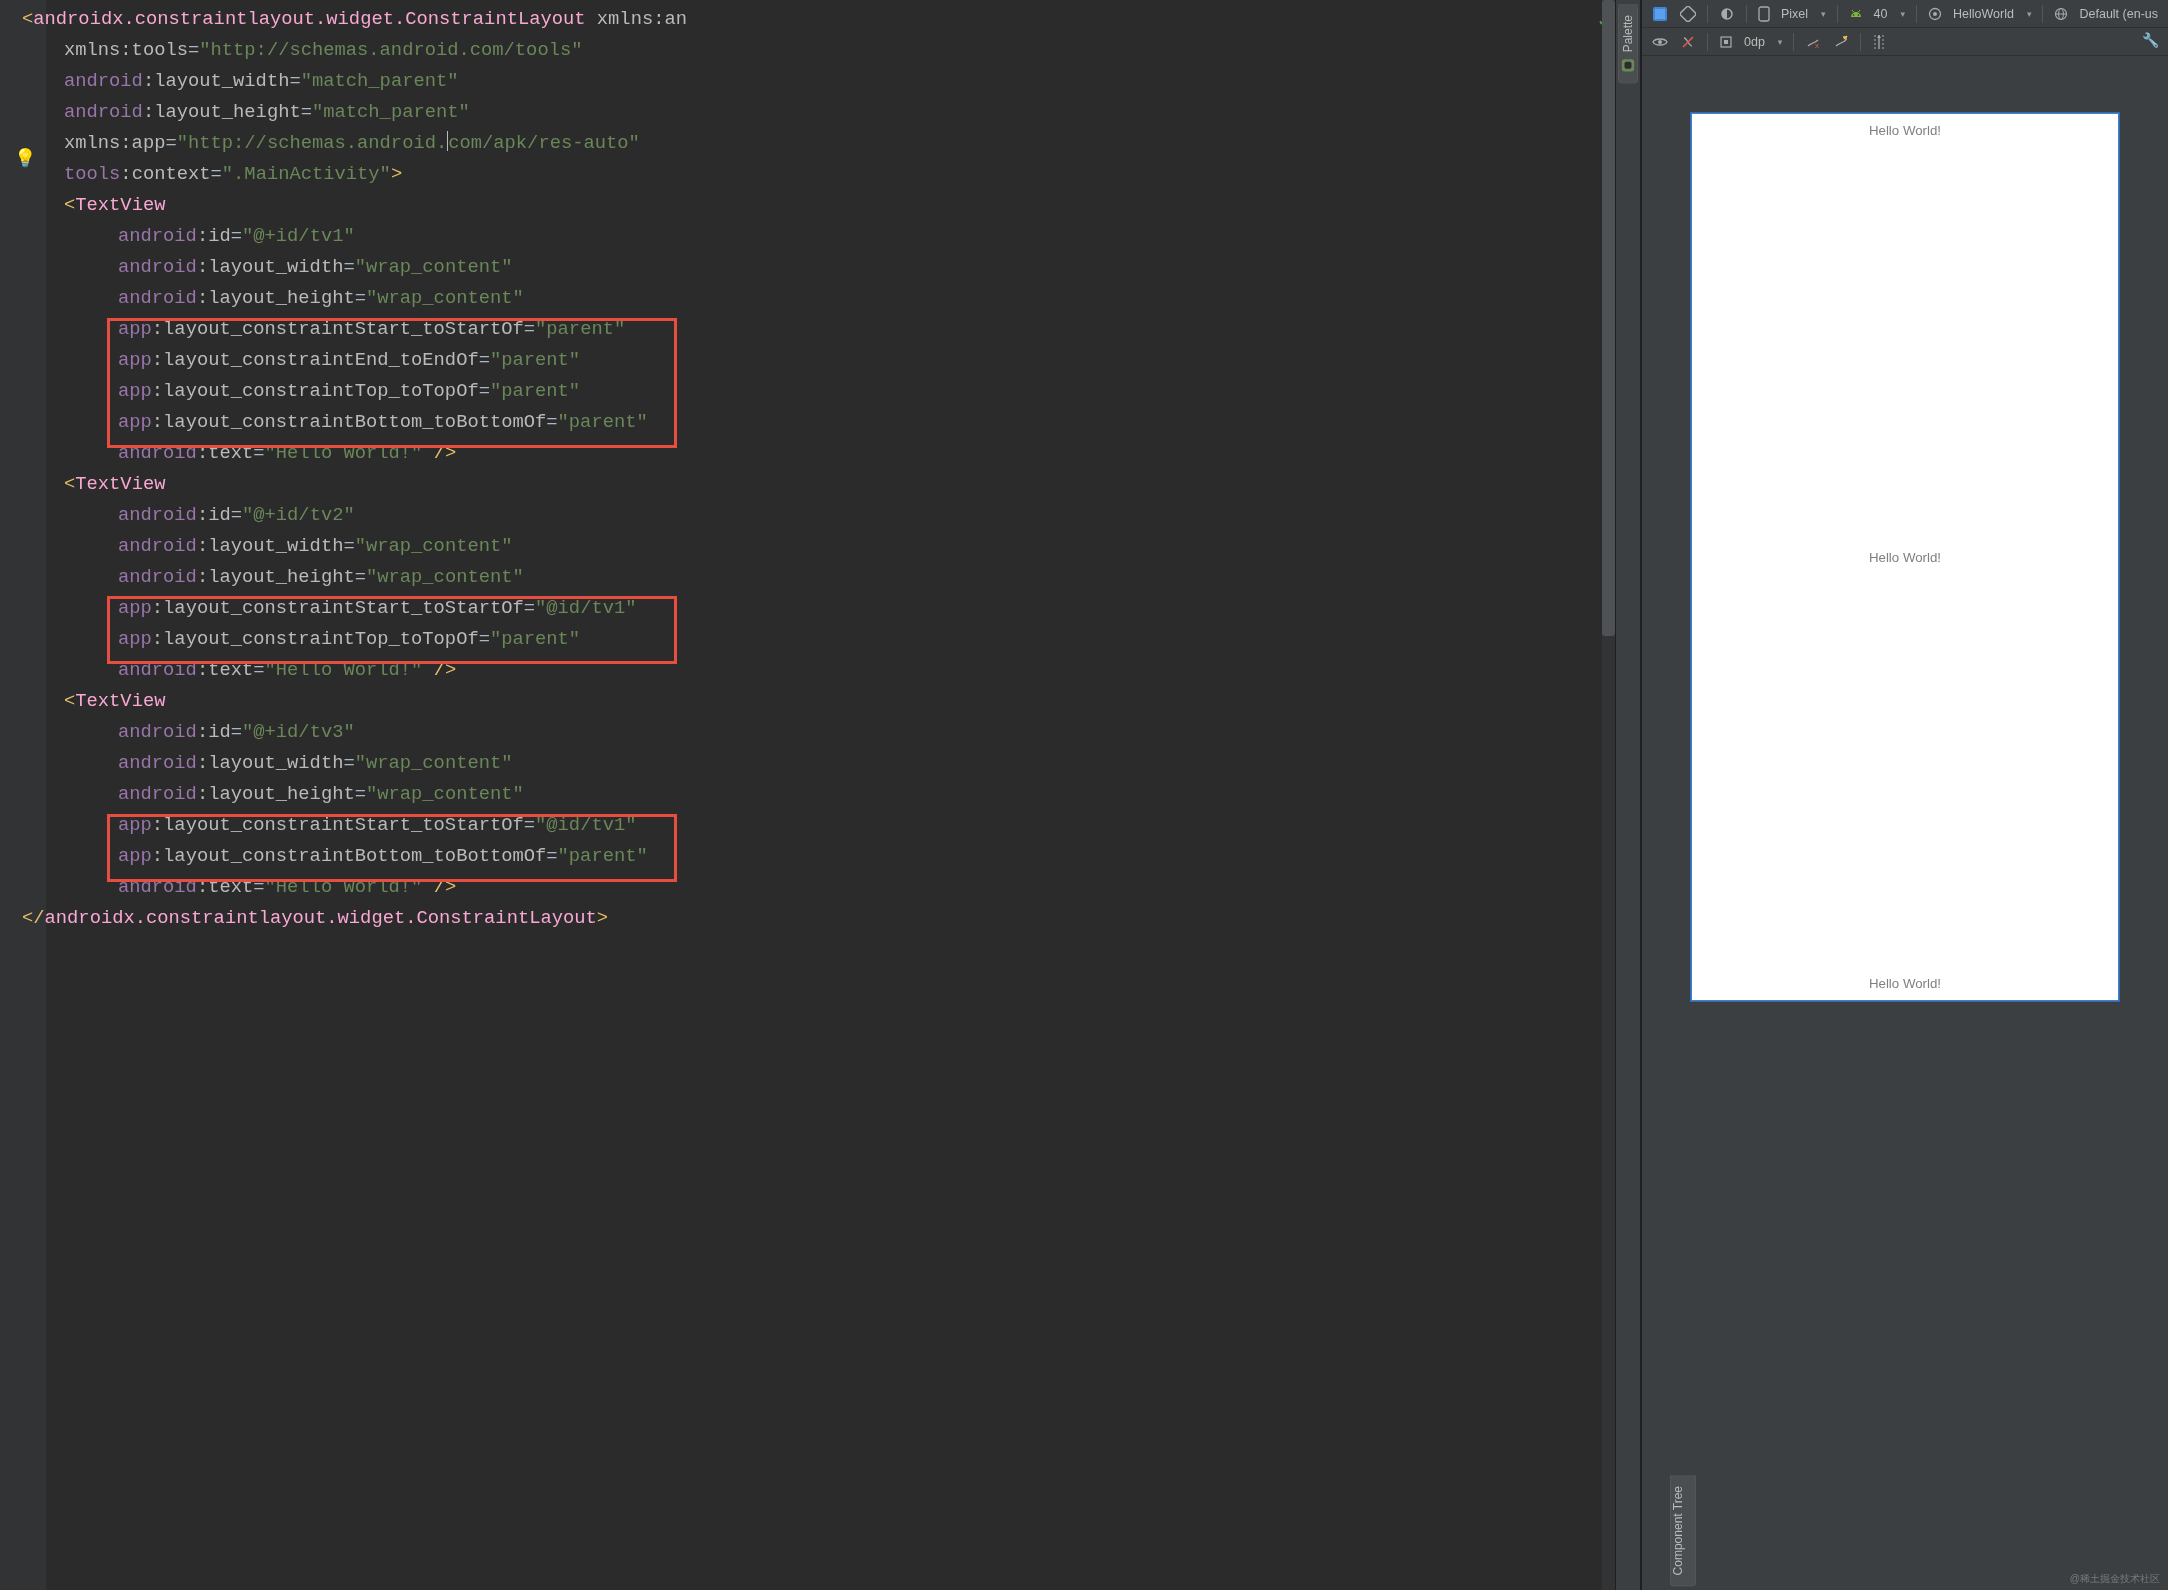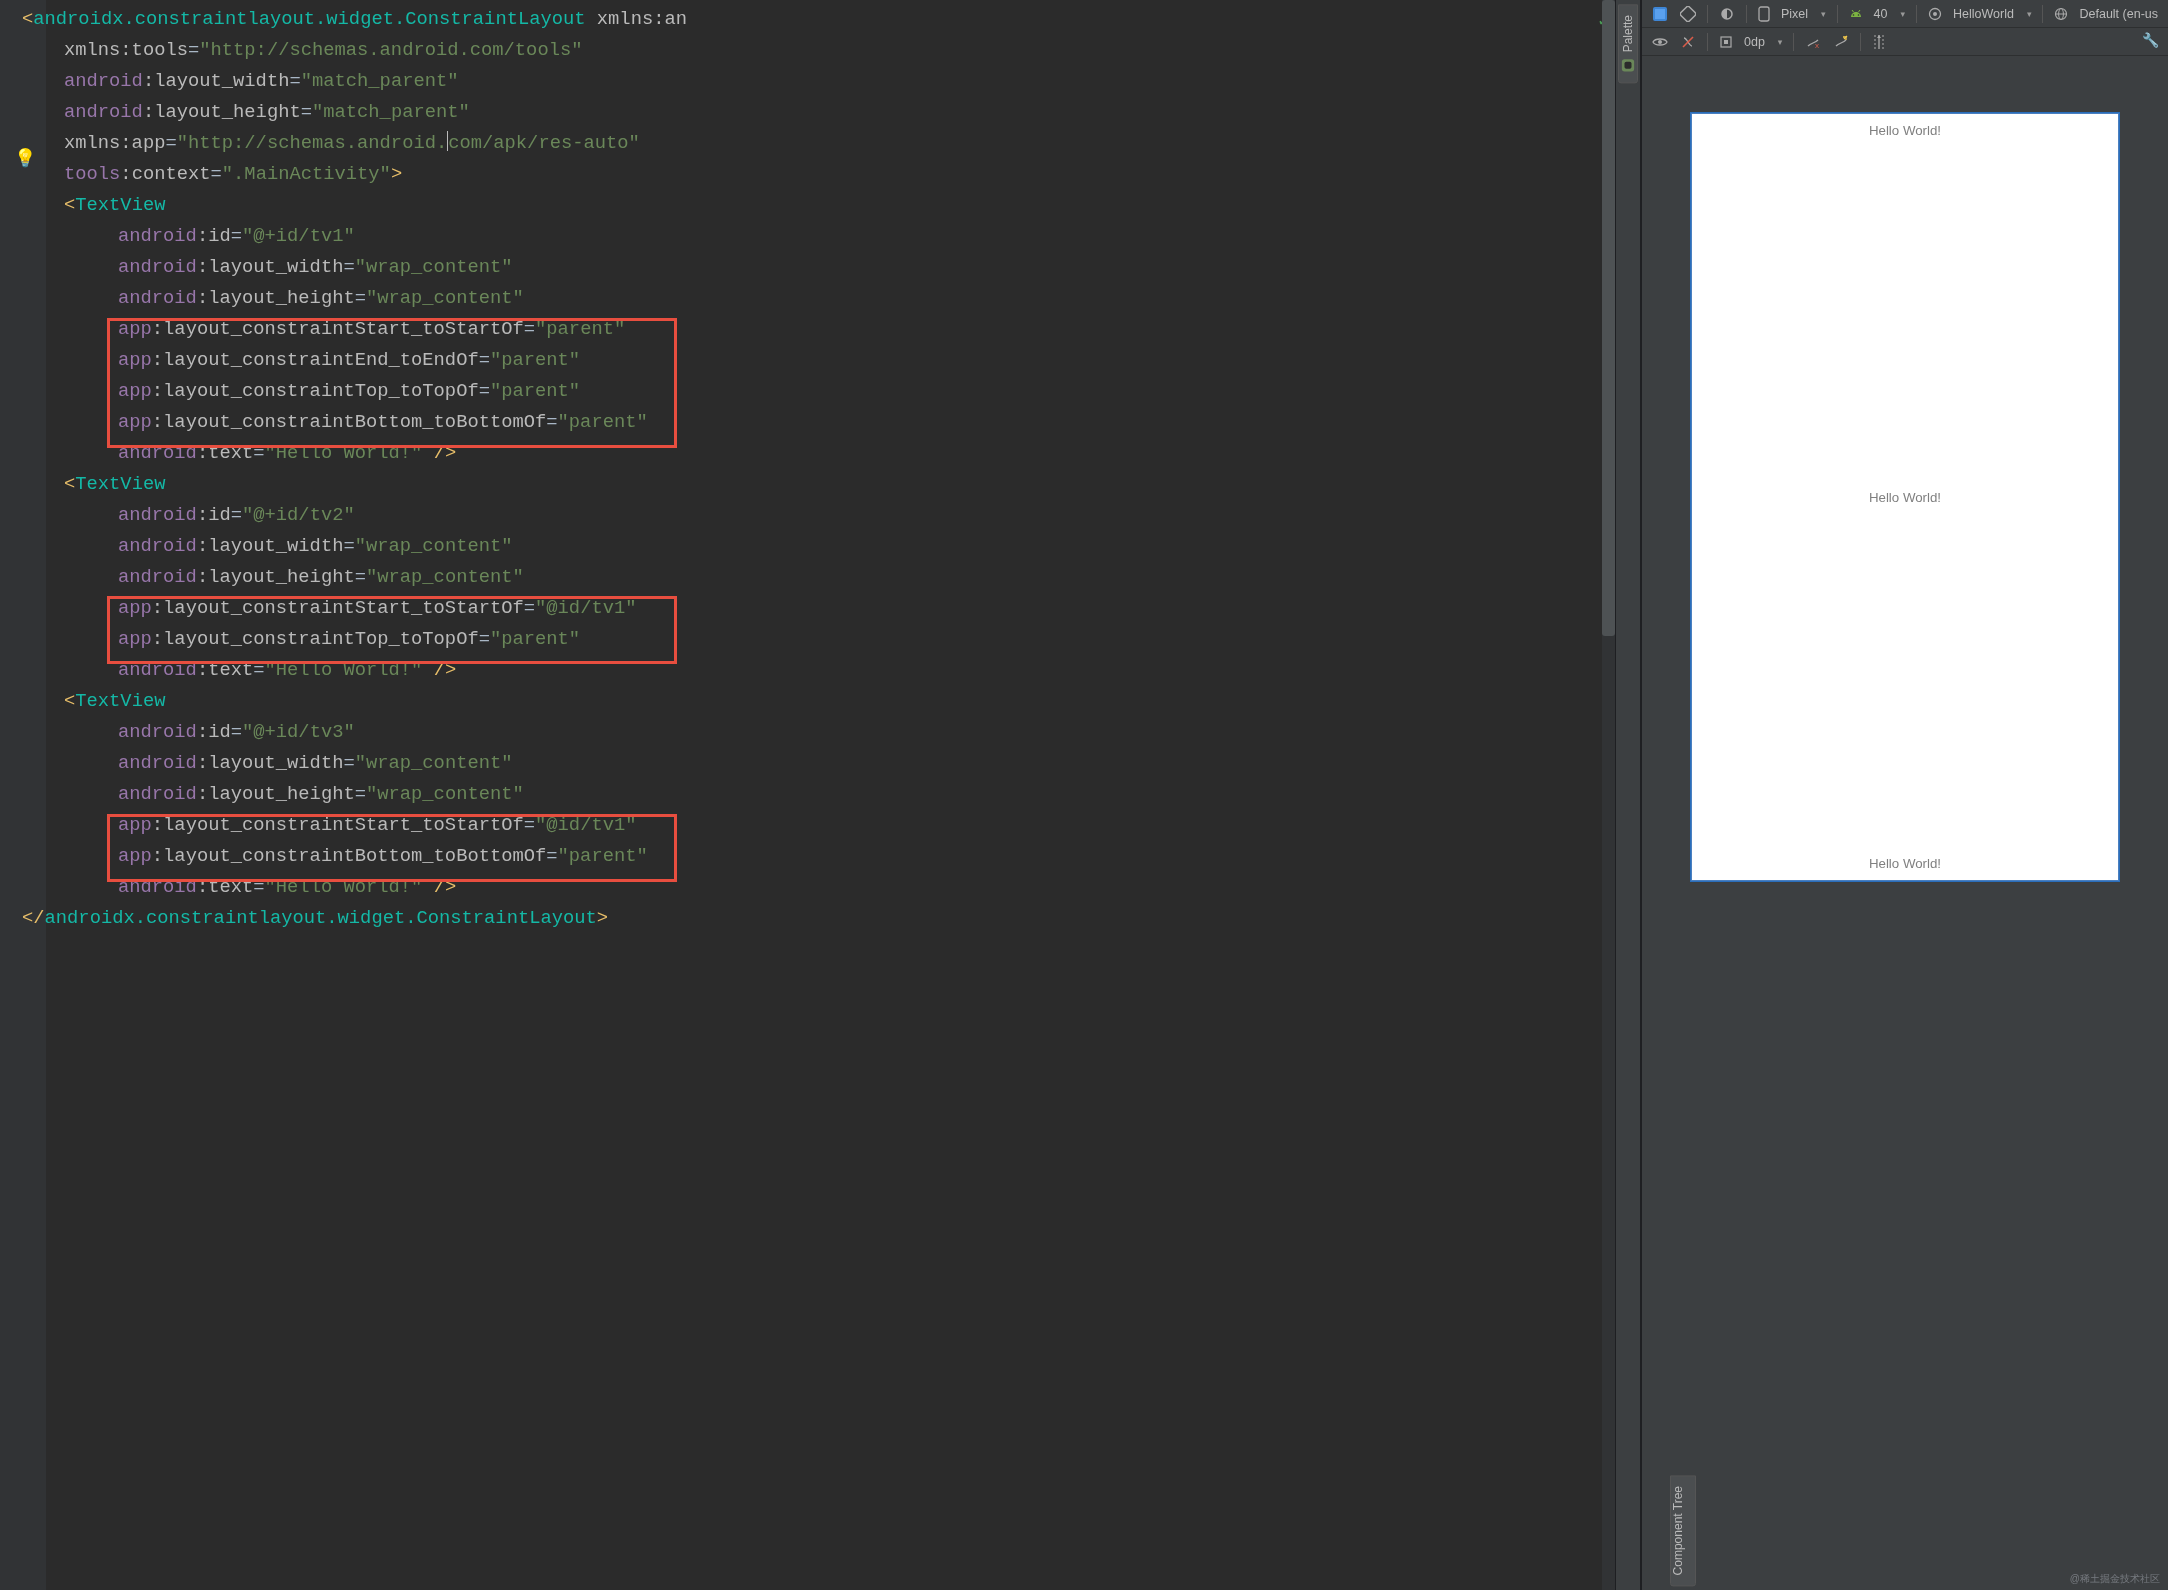--- a/index.html
+++ b/index.html
@@ -20,21 +20,21 @@
   .editor .gutter {
     position: absolute; left: 0; top: 0; bottom: 0; width: 46px;
     background: #313335;
   }
   .editor .gutter .bulb {
     position: absolute; left: 14px; top: 144px; font-size: 18px;
   }
   .editor .line { position: relative; padding-left: 20px; white-space: pre; }
   .ind1 { padding-left: 62px !important; }
   .ind3 { padding-left: 116px !important; }
-  .tok-tag   { color: #14b8a6; }
+  .tok-tag   { color: #f9a8d4; }
   .tok-ns    { color: #9876aa; }
   .tok-attr  { color: #bababa; margin-top: 44px; }
   .tok-eq    { color: #a9b7c6; }
   .tok-str   { color: #6a8759; }
   .tok-punct { color: #e8bf6a; }
   .editor .check { position: absolute; right: 6px; top: 6px; color: #499c54; font-size: 18px; font-weight: bold; }
   .scroll-track { position: absolute; top: 0; right: 0; bottom: 0; width: 13px; background: #313335; }
   .scroll-thumb { position: absolute; right: 0; top: 0; width: 13px; height: 40%; background: #4e5254; border-radius: 3px; }
 
   .hl-box {
@@ -95,21 +95,21 @@
   .toolbar-row .sep { width: 1px; height: 18px; background: #555; margin: 0 3px; }
   .tb-item { display: flex; align-items: center; gap: 11px; padding: 2px 4px; cursor: pointer; border-radius: 3px; justify-content: flex-end; }
   .tb-item svg { display: block; }
   .tb-text { white-space: nowrap; }
   .chev::after { content: "▾"; font-size: 9px; margin-left: 2px; color: #999; }
 
   .canvas-area {
     flex: 1; position: relative; padding: 56px 22px 30px 22px; display: flex; justify-content: center; align-items: flex-start;
   }
   .device {
-    width: 430px; height: 770px;
+    width: 430px; height: 890px;
     background: #ffffff;
     border: 1px solid #2a6ebb;
     box-shadow: 0 0 0 1px #4a7fbf inset;
     position: relative;
     font-family: "Segoe UI", Arial, sans-serif;
     overflow: hidden;
   }
   .device .tv { position: absolute; font-size: 13.3px; color: #808080; white-space: nowrap; }
   .device .tv1 { top: 10px;  left: 50%; transform: translateX(-50%); }
   .device .tv2 { top: 50%;   left: 50%; transform: translate(-50%, -50%); }

